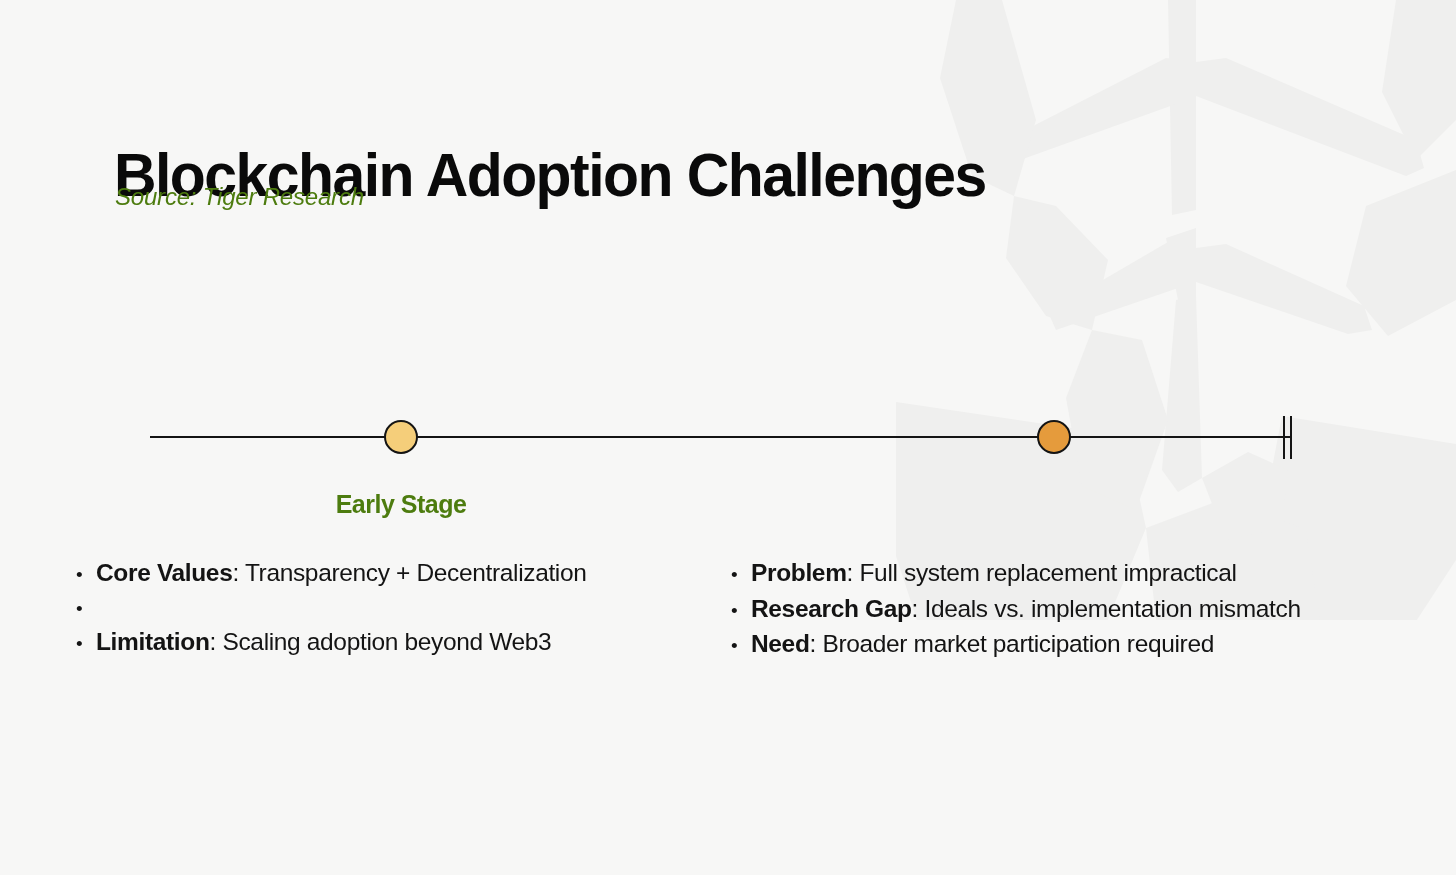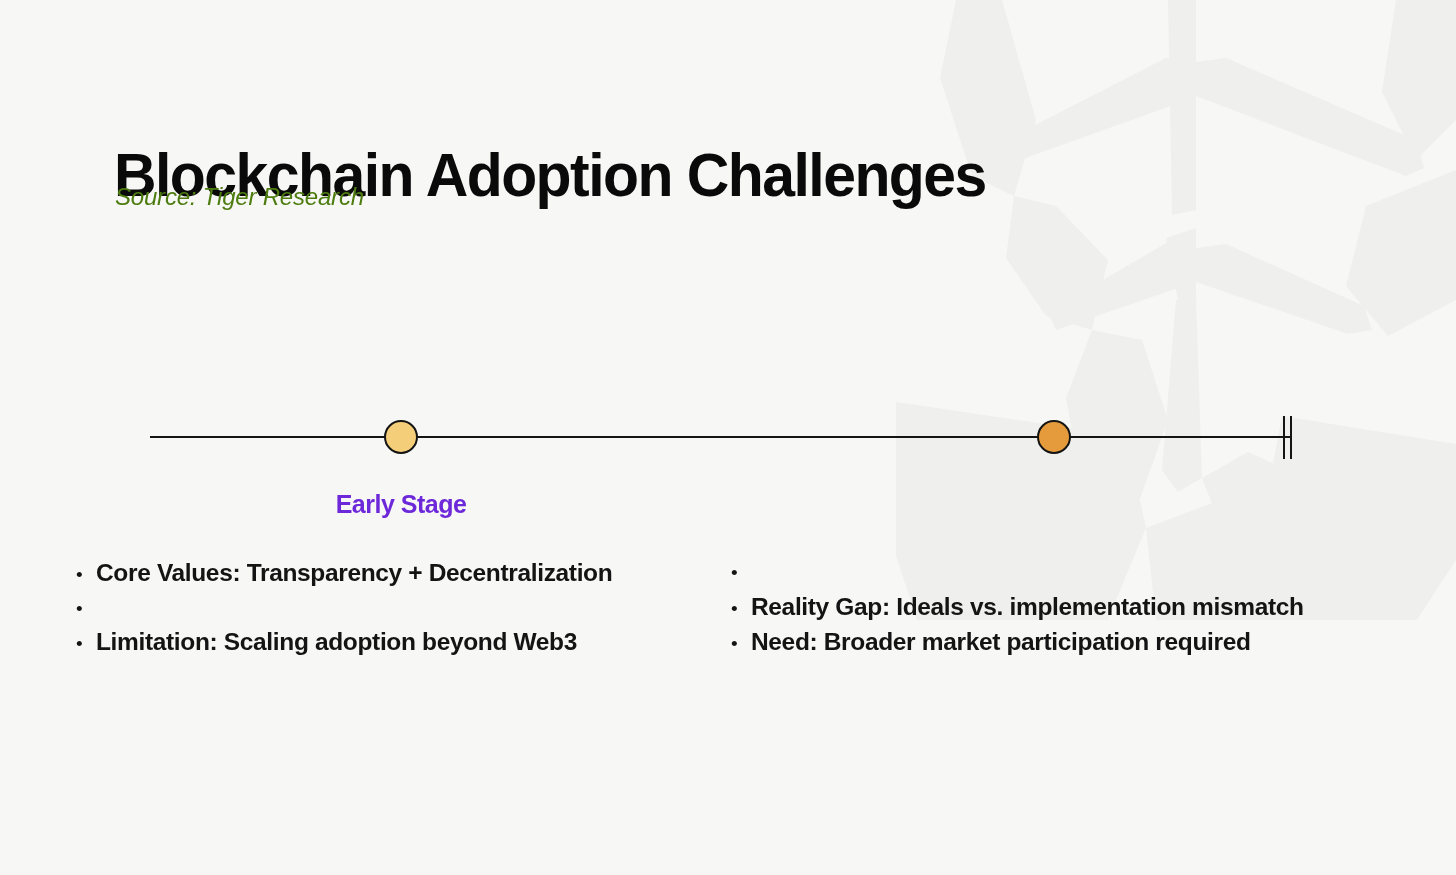--- a/index.html
+++ b/index.html
@@ -98,21 +98,21 @@
   }
   .tl-endcap.e0 { left: 1283px; }
   .tl-endcap.e1 { left: 1290px; }
 
   
   .stage-label {
     position: absolute;
     top: 490px;
     font-size: 25px;
     font-weight: 700;
-    color: #6d28d9;
+    color: #4d7c0f;
     letter-spacing: -0.5px;
     text-align: center;
     white-space: nowrap;
     transform: translateX(-50%);
   }
   #stage-label-0 { left: 401px; }
   #stage-label-1 { left: 1054px; }
 
   .bullet-list {
     position: absolute;
@@ -140,21 +140,21 @@
     font-size: 19px;
     line-height: 33.5px;
     color: #141414;
     text-align: left;
   }
 
   .bullet-term {
     font-weight: 700;
   }
   .bullet-desc {
-    font-weight: 700;
+    font-weight: 400;
     text-align: center;
   }
 </style>
 </head>
 <body>
 
 <svg id="watermark" viewBox="0 0 560 620" xmlns="http://www.w3.org/2000/svg" aria-hidden="true">
   <g fill="#efefee">
 
     <polygon points="272,0 300,0 300,210 276,215"></polygon>
@@ -203,24 +203,25 @@
         <span class="bullet-dot">•</span>
       </li>
       <li class="bullet-row">
         <span class="bullet-dot">•</span>
         <span><span class="bullet-term">Limitation</span><span class="bullet-desc">: Scaling adoption beyond Web3</span></span>
       </li>
     </ul>
   <ul class="bullet-list" id="bullets-1">
       <li class="bullet-row">
         <span class="bullet-dot">•</span>
-      </li>
-      <li class="bullet-row">
-        <span class="bullet-dot">•</span>
-        <span><span class="bullet-term">Reality Gap</span><span class="bullet-desc">: Ideals vs. implementation mismatch</span></span>
+        <span><span class="bullet-term">Problem</span><span class="bullet-desc">: Full system replacement impractical</span></span>
+      </li>
+      <li class="bullet-row">
+        <span class="bullet-dot">•</span>
+        <span><span class="bullet-term">Research Gap</span><span class="bullet-desc">: Ideals vs. implementation mismatch</span></span>
       </li>
       <li class="bullet-row">
         <span class="bullet-dot">•</span>
         <span><span class="bullet-term">Need</span><span class="bullet-desc">: Broader market participation required</span></span>
       </li>
     </ul>
 
 </div>
 
 </body></html>

